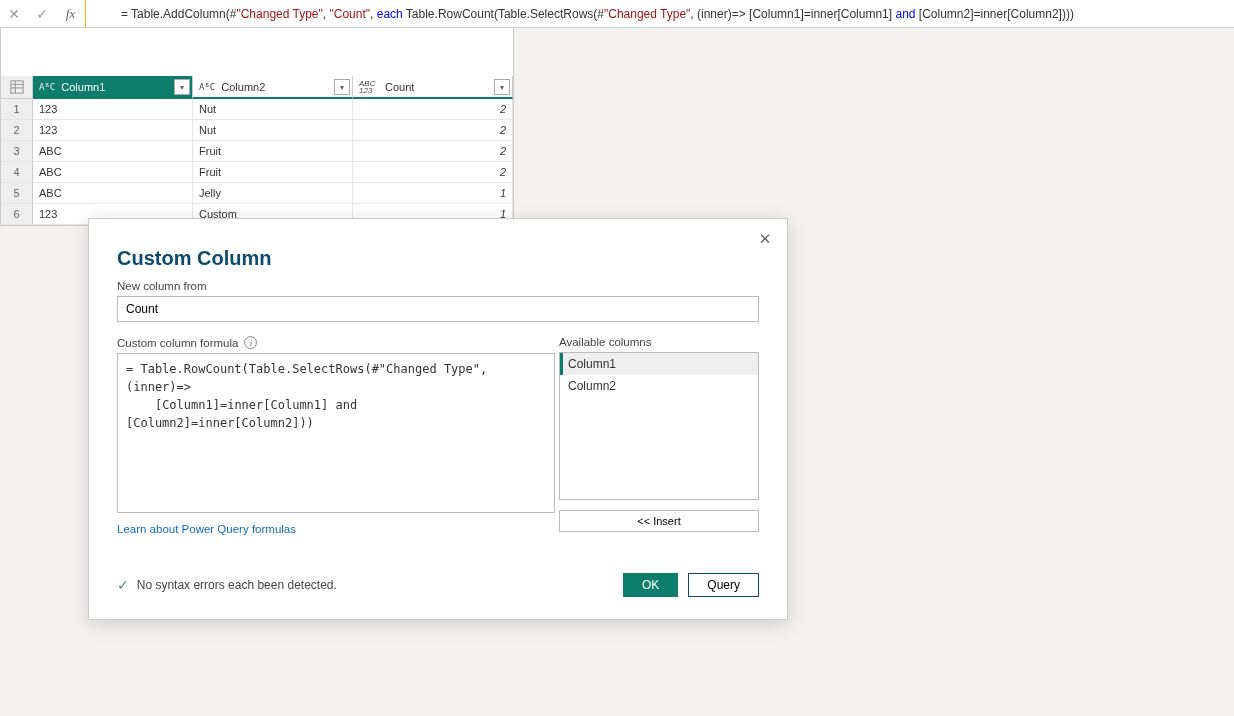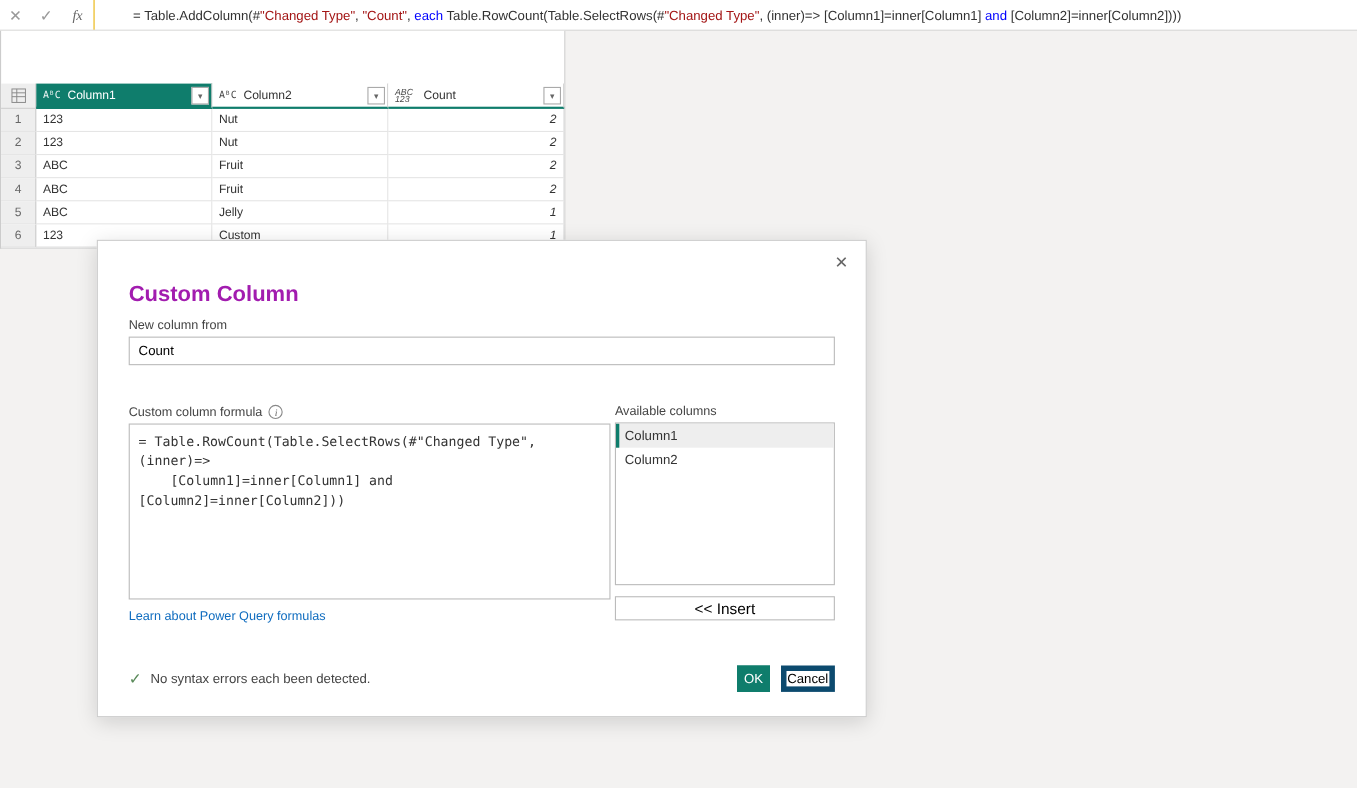--- a/index.html
+++ b/index.html
@@ -32,39 +32,39 @@
   .col-head.light .filter-btn { background:#fff; }
   .cell { border-right:1px solid #e5e5e5; border-bottom:1px solid #e5e5e5; display:flex; align-items:center; padding:0 6px; font-size:11px; color:#333; }
   .cell.num { justify-content:flex-end; font-style: italic; }
   .c1 { width:160px; }
   .c2 { width:160px; }
   .c3 { width:160px; }
 
   
   .dialog { position:absolute; left:88px; top:218px; width:700px; background:#fff; border:1px solid #ccc; box-shadow:0 4px 18px rgba(0,0,0,.15); padding:28px 28px 22px 28px; }
   .dialog-close { position:absolute; right:10px; top:8px; font-size:15px; color:#666; width:24px; height:24px; display:flex; align-items:center; justify-content:center; }
-  .dlg-title { font-size:20px; font-weight:600; color:#a21caf; margin-bottom:10px;margin-top:10px; }
+  .dlg-title { font-size:20px; font-weight:600; color:#0c4a6e; margin-bottom:10px; }
   .dlg-sub { font-size:12px; color:#444; margin-bottom:18px; }
   .field-label { font-size:11.5px; color:#444; margin-bottom:4px; display:flex; align-items:center; gap:6px; }
   .field-label .info { width:13px; height:13px; border:1px solid #888; border-radius:50%; display:inline-flex; align-items:center; justify-content:center; font-size:9px; font-style:italic; font-family: Georgia, serif; color:#666;}
   .text-input { width:100%; height:26px; border:1px solid #bbb; padding:0 8px; font-size:12px; margin-bottom:14px; }
-  .formula-row { display:flex; gap:4px;margin-top:22px; }
+  .formula-row { display:flex; gap:4px; }
   .formula-col { flex:1; display:flex; flex-direction:column; }
   .avail-col { width:200px; display:flex; flex-direction:column; }
   .formula-box { border:1px solid #bbb; height:160px; padding:6px 8px; font-family: Consolas, monospace; font-size:12px; white-space:pre-wrap; line-height:1.5; overflow:auto; }
   .avail-list { border:1px solid #bbb; height:148px; overflow:auto; }
   .avail-item { padding:4px 8px; font-size:12px; }
   .avail-item.sel { background:#eee; border-left:3px solid #0f7d6c; padding-left:5px;}
-  .insert-btn { margin-top:10px; height:22px; border:1px solid #bbb; background:#fff; font-size:14px; }
+  .insert-btn { margin-top:10px; height:22px; border:1px solid #bbb; background:#fff; font-size:11px; }
   .learn-link { color:#0f6cbf; font-size:11.5px; margin-top:10px; text-decoration:none; display:inline-block; }
   .dlg-footer { display:flex; align-items:center; margin-top:38px; }
   .syntax-ok { display:flex; align-items:center; gap:8px; font-size:12px; color:#444; }
   .syntax-ok .chk { color:#5a8a5a; font-size:14px; }
   .footer-btns { margin-left:auto; display:flex; gap:10px; }
-  .btn { height:24px; padding:0 1px; font-size:12px; border:5px solid #0c4a6e; background:#fff; }
+  .btn { height:24px; padding:0 18px; font-size:12px; border:1px solid #0c4a6e; background:#fff; }
   .btn.primary { background:#0f7d6c; color:#fff; border-color:#0f7d6c; }
 </style>
 </head>
 <body>
 
 <div class="formula-bar">
   <div class="fb-btn">✕</div>
   <div class="fb-btn check">✓</div>
   <div class="fx-label">fx</div>
   <div class="formula-input">
@@ -169,16 +169,16 @@
     </div>
   </div>
 
   <div class="dlg-footer">
     <div class="syntax-ok">
       <span class="chk">✓</span>
       <span>No syntax errors each been detected.</span>
     </div>
     <div class="footer-btns">
       <button class="btn primary">OK</button>
-      <button class="btn">Cancel</button>
+      <button class="btn">Query</button>
     </div>
   </div>
 </div>
 
 </body></html>

